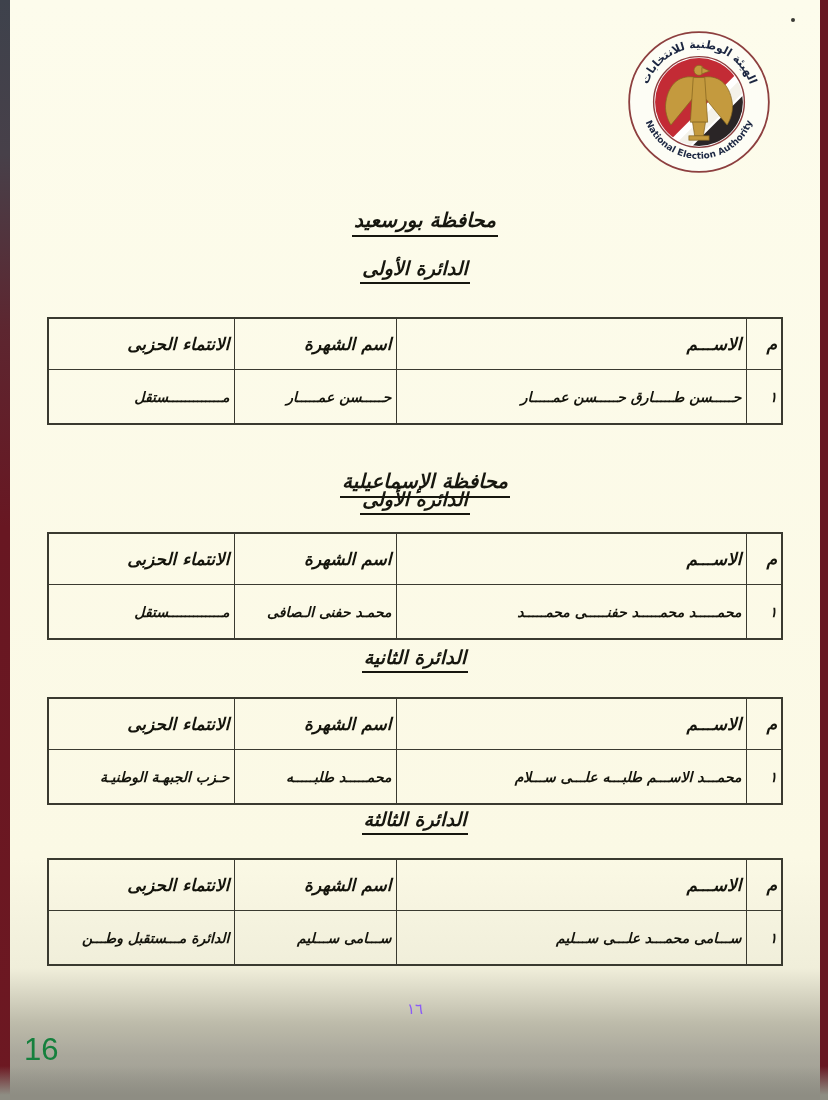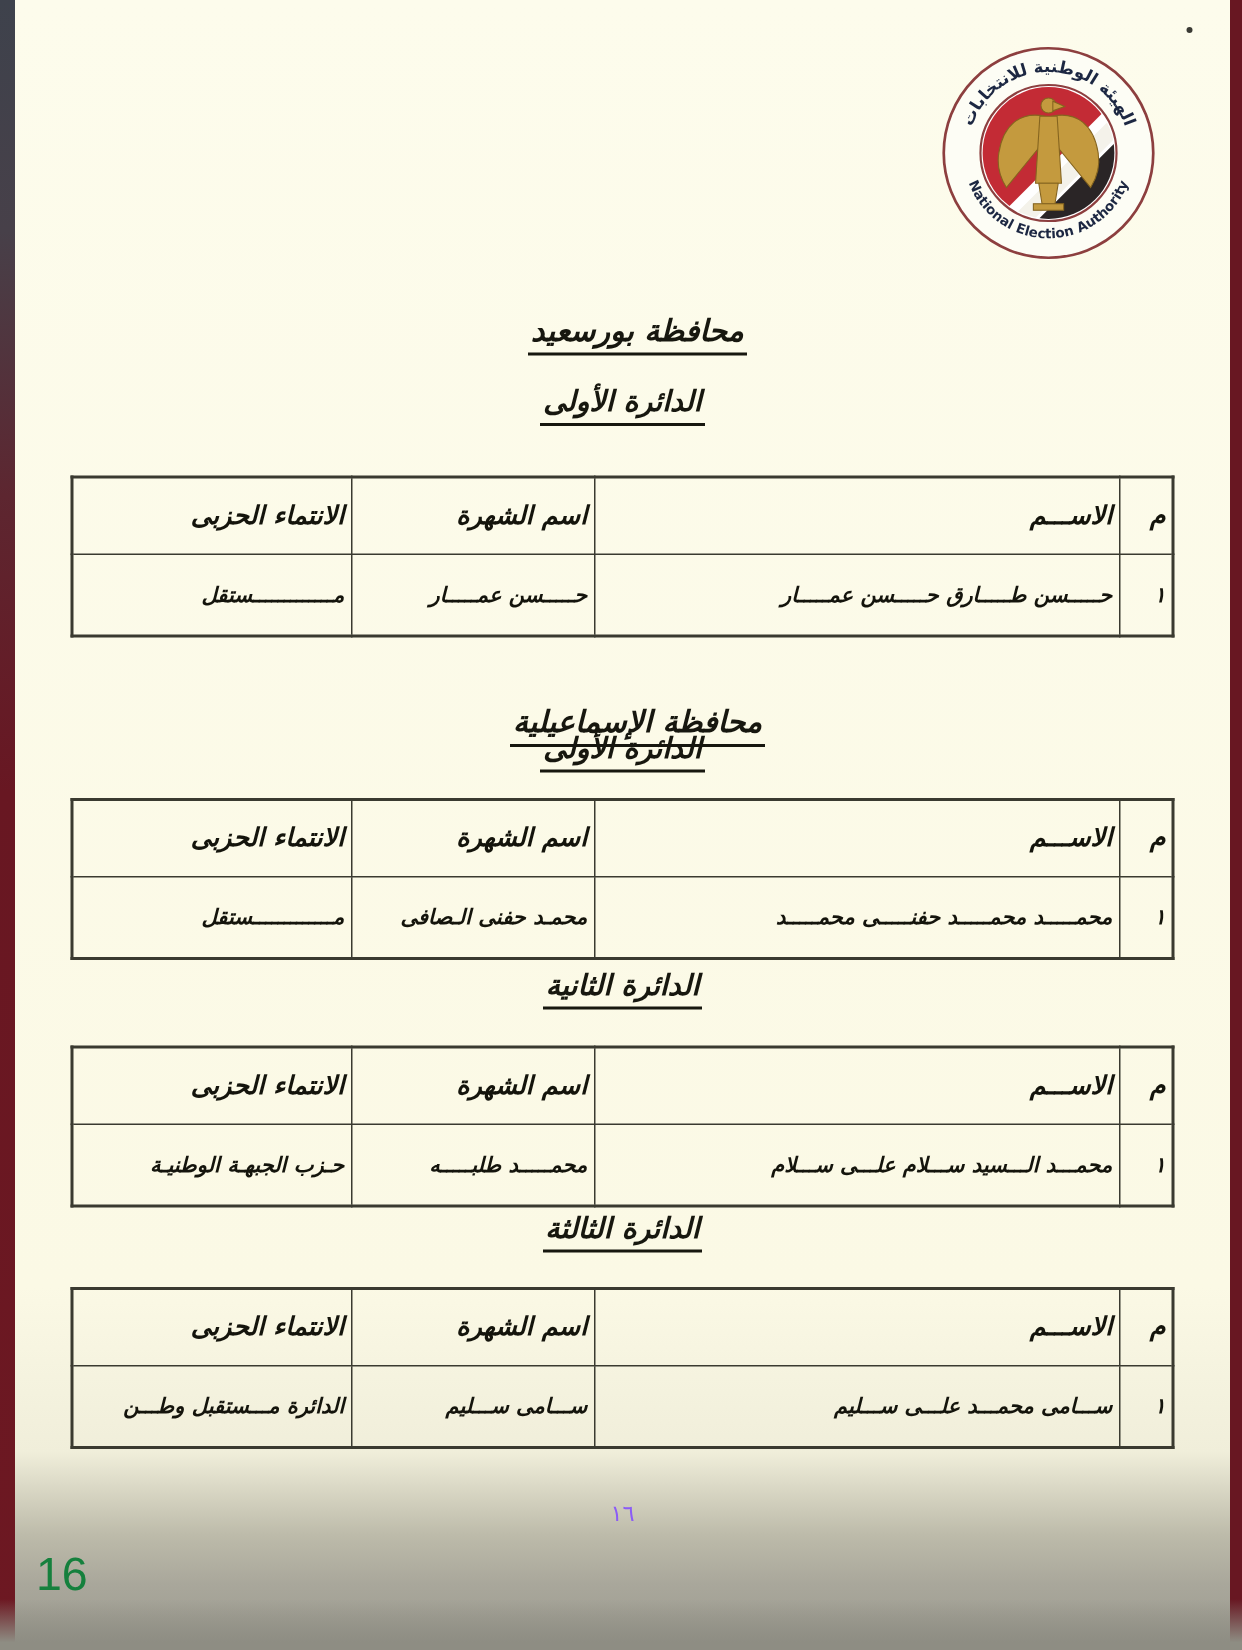--- a/index.html
+++ b/index.html
@@ -181,21 +181,21 @@
     </colgroup>
   <tbody>
       <tr class="hrow">
     <td>م</td>
     <td>الاســـم</td>
     <td>اسم الشهرة</td>
     <td>الانتماء الحزبى</td>
   </tr>
   <tr class="drow">
     <td>١</td>
-    <td>محمـــد الـــسيد ســـلام علـــى ســـلام</td>
+    <td>محمـــد الاســـم طلبـــه علـــى ســـلام</td>
     <td>محمـــــد طلبـــــه</td>
     <td>حـزب الجبهـة الوطنيـة</td>
   </tr>
 </tbody>
   </table>
 
 <div class="title dist t-dist4">
   <span class="ut">الدائرة الثالثة</span>
 </div>
 <table class="ctable tb4" dir="rtl">

